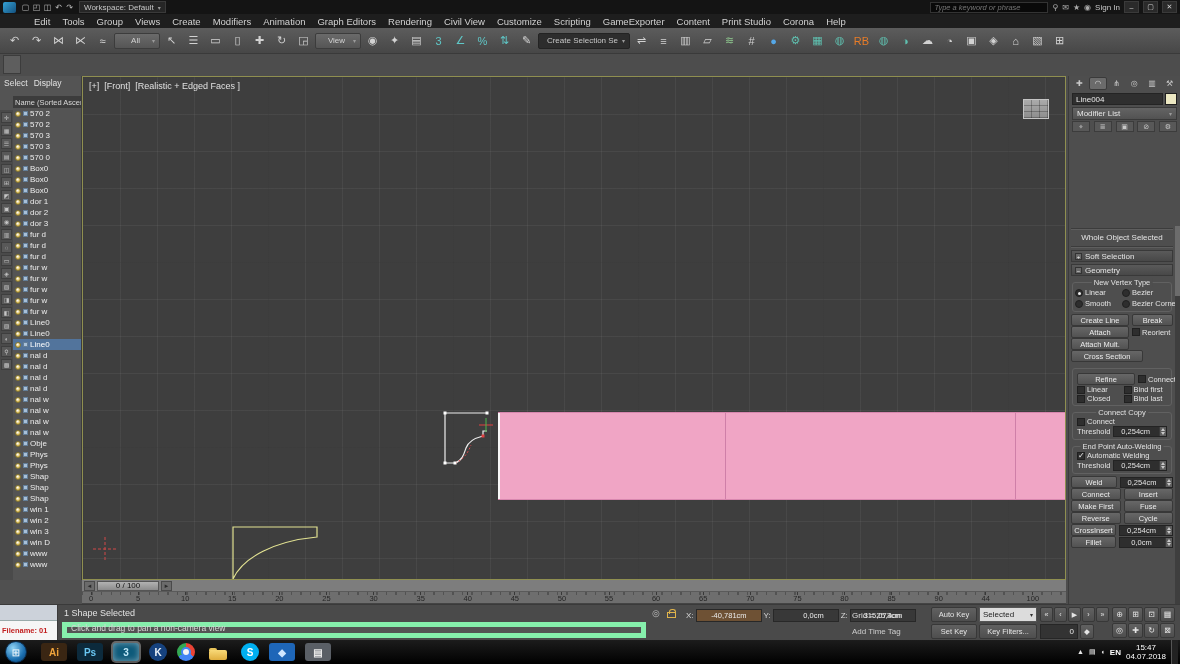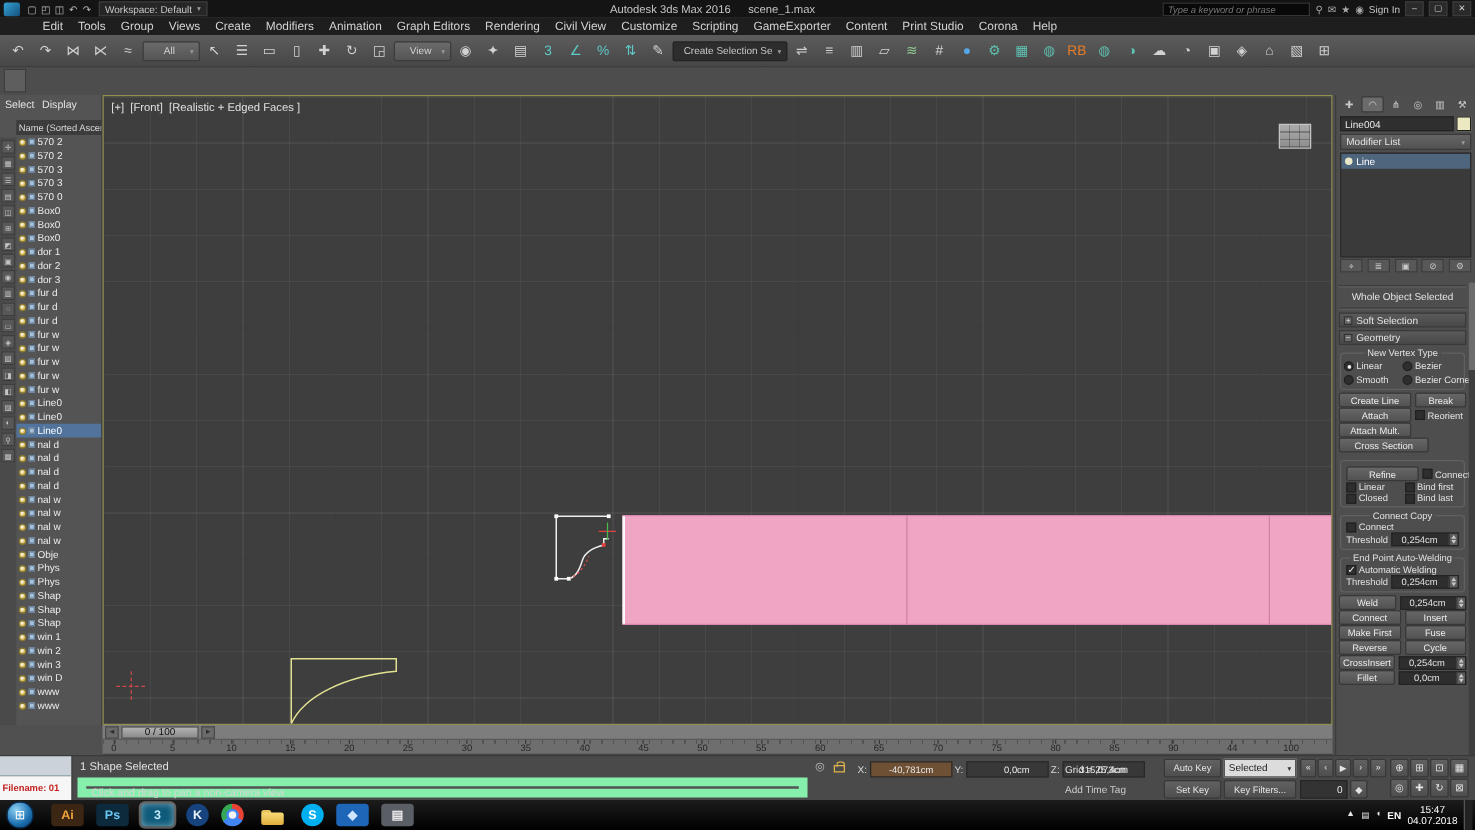--- a/index.html
+++ b/index.html
@@ -112,21 +112,21 @@
 .tick i{width:1px;height:3px;background:#383838}
 .tick b{font-weight:normal;font-size:7.5px;color:#262626;line-height:8px}
 #tl-left{position:absolute;left:0;top:580px;width:82px;height:24px;background:#505050}
 
 #statusbar{position:absolute;left:0;top:604px;width:1180px;height:36px;background:#4a4a4a;border-top:1px solid #3a3a3a}
 #listener{position:absolute;left:0;top:0;width:58px;height:36px;border-right:1px solid #3a3a3a}
 .lst-top{height:16px;background:#ccd2da;border-bottom:1px solid #9aa}
 .lst-bot{height:19px;background:#f6f6f6;display:flex;align-items:center;padding:0 2px}
 .lst-text{color:#c22020;font-size:7.5px;font-weight:bold;white-space:nowrap}
 .sb-sel{position:absolute;left:64px;top:3px;font-size:9px;color:#e2e2e2}
-.sb-prompt{position:absolute;left:62px;top:17px;width:584px;height:16px;background:#535353;border:7px solid #86efac;display:flex;align-items:flex-start;padding:0 4px;color:#d6d6d6;font-size:8.5px}
+.sb-prompt{position:absolute;left:62px;top:17px;width:584px;height:16px;background:#535353;border:5px solid #86efac;display:flex;align-items:flex-end;padding:0 4px;color:#d6d6d6;font-size:8.5px}
 .sb-ico{position:absolute;left:650px;top:3px;width:12px;height:12px;color:#bbb;font-size:9px;text-align:center}
 .sb-lock{position:absolute;left:667px;top:7px;width:9px;height:6px;border:1px solid #e0b44c}
 .sb-lock:before{content:"";position:absolute;top:-4px;left:1px;width:5px;height:4px;border:1px solid #e0b44c;border-bottom:none;border-radius:3px 3px 0 0}
 .coords{position:absolute;left:686px;top:4px;display:flex;align-items:center;gap:2px}
 .c-lbl{font-size:8px;color:#d8d8d8}
 .c-field{width:66px;height:13px;background:#383838;border:1px solid #282828;font-size:7.5px;color:#eaeaea;display:inline-flex;align-items:center;justify-content:flex-end;padding:0 14px}
 .c-field.xf{background:#6e5134}
 .sb-grid{position:absolute;left:852px;top:6px;font-size:8px;color:#e0e0e0}
 .sb-tag{position:absolute;left:852px;top:22px;font-size:8px;color:#cdcdcd}
 .sbtn{background:linear-gradient(#616161,#4e4e4e);border:1px solid #383838;border-radius:2px;color:#e4e4e4;font-size:7.5px;display:flex;align-items:center;justify-content:center}
@@ -168,21 +168,20 @@
 
   <span class="qicon"><span>▢</span></span>
       <span class="qicon"><span>◰</span></span>
       <span class="qicon"><span>◫</span></span>
       <span class="qicon"><span>↶</span></span>
       <span class="qicon"><span>↷</span></span>
     </span>
   <span id="workspace">
       <span>Workspace: Default</span>
     </span>
-  <span id="title-center"><span>Autodesk 3ds Max 2016</span><span class="doc">scene_1.max</span></span>
   <span id="tb-right">
     <input id="search-field" placeholder="Type a keyword or phrase" style="">
     <span style="display:flex;gap:4px">
 
     <span class="ticn"><span>⚲</span></span>
         <span class="ticn"><span>✉</span></span>
         <span class="ticn"><span>★</span></span>
         <span class="ticn"><span>◉</span></span>
       </span>
     <span id="signin">Sign In</span>
@@ -769,27 +768,20 @@
       <div class="cp-tab">
         <span>⚒</span>
       </div>
     </div>
   <div class="cp-name-row">
     <div class="cp-name">Line004</div>
     <div class="cp-swatch"></div>
   </div>
   <div class="cp-dd">
       <span>Modifier List</span>
-    </div>
-  <div class="cp-stack">
-
-  <div class="stack-row selected">
-        <span class="bulb"></span>
-        <span>Line</span>
-      </div>
     </div>
   <div class="cp-stack-tools">
 
   <div class="st-icon">
         <span>⌖</span>
       </div>
       <div class="st-icon">
         <span>≣</span>
       </div>
       <div class="st-icon">

